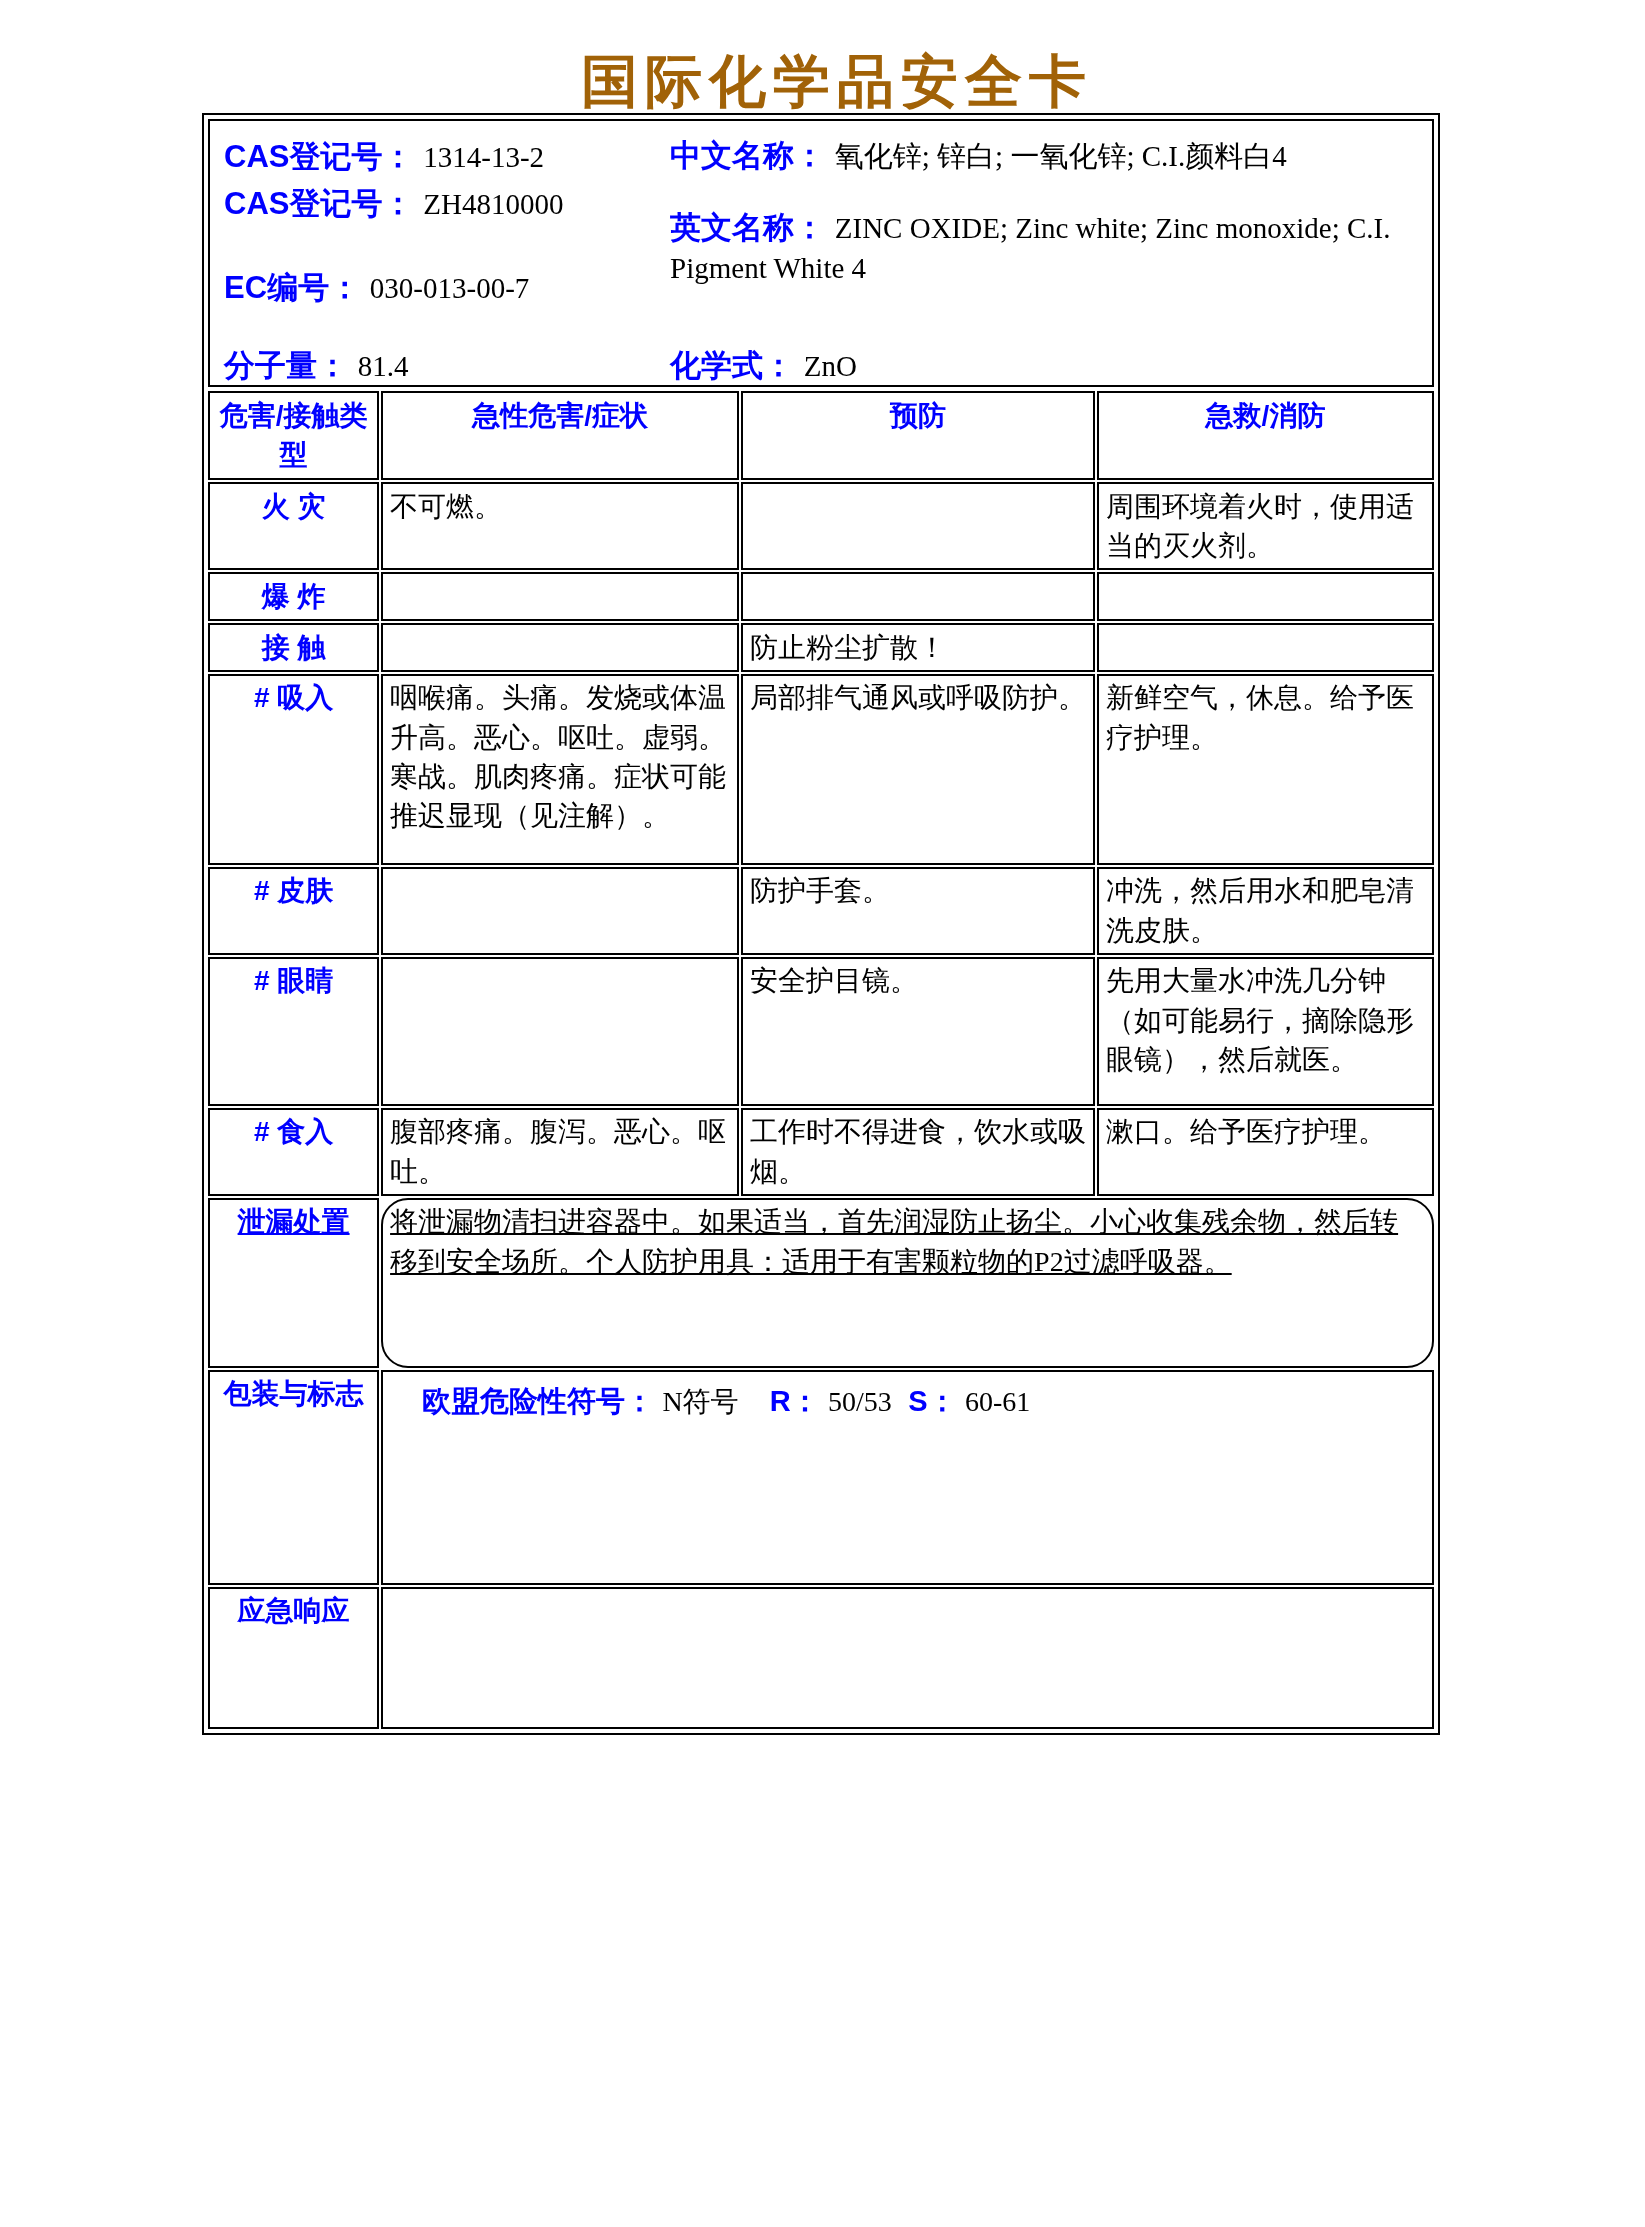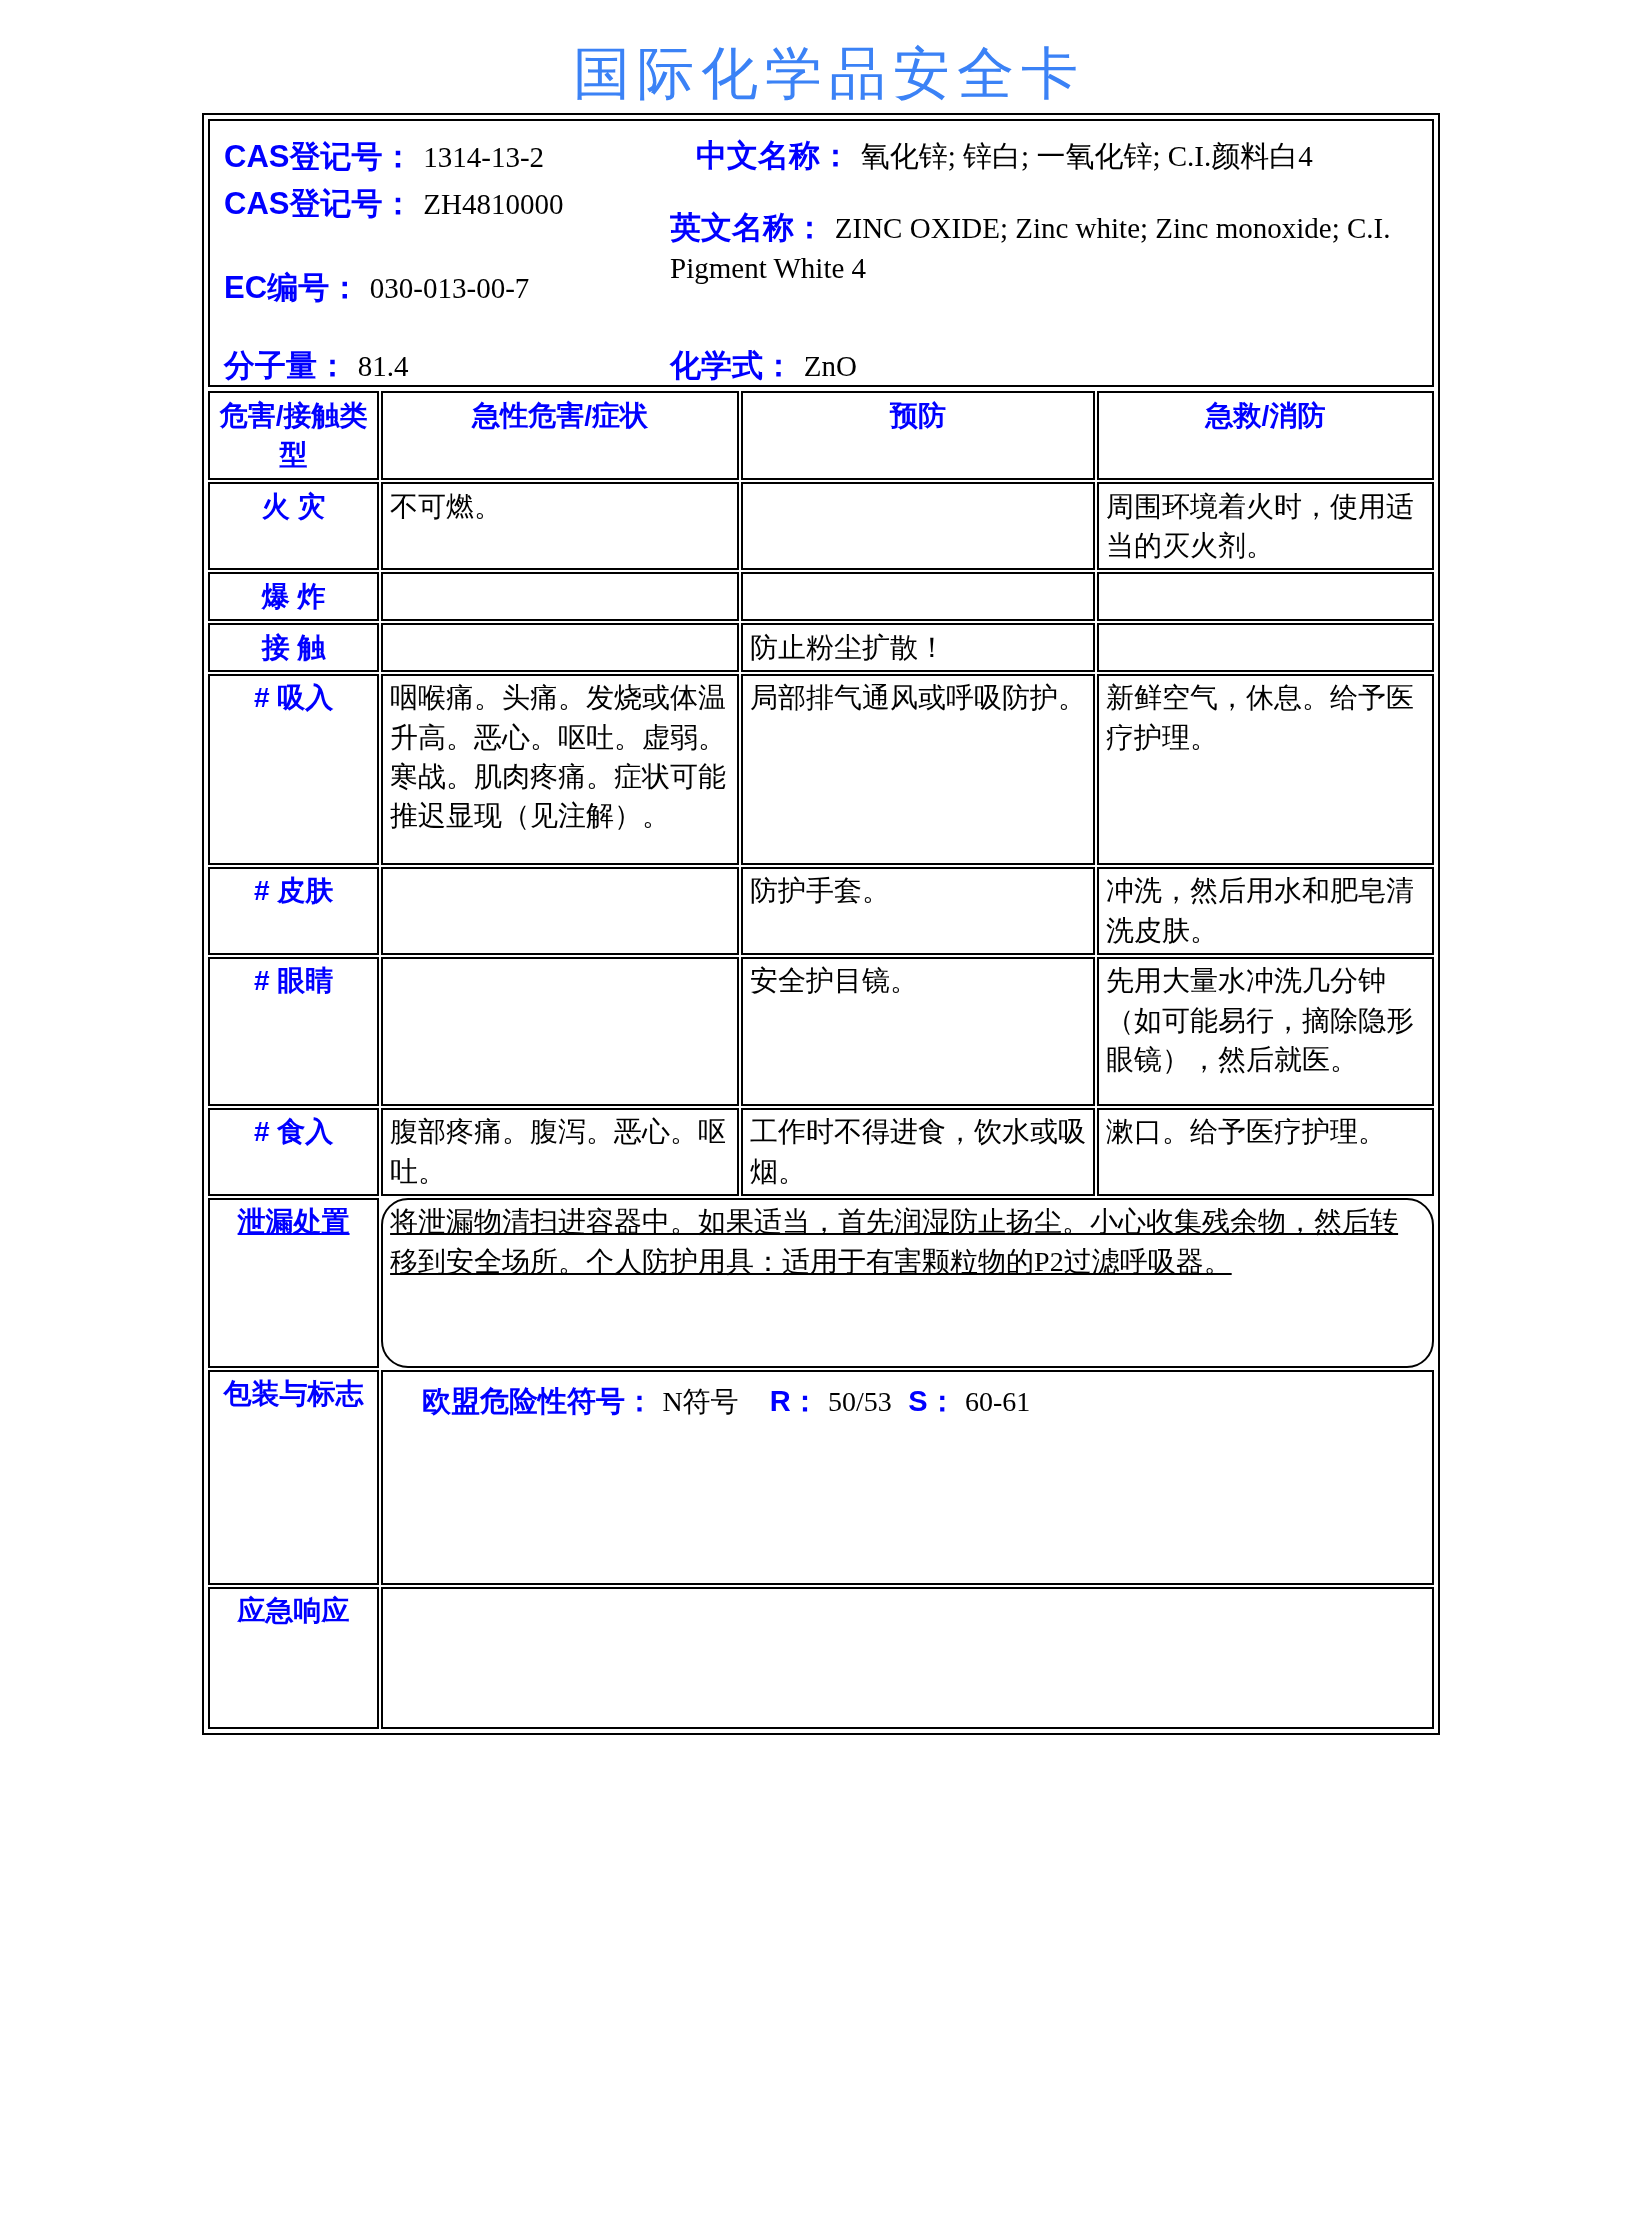--- a/index.html
+++ b/index.html
@@ -3,23 +3,23 @@
 <meta charset="utf-8">
 <style>
   html, body { margin: 0; padding: 0; background: #ffffff; }
   body {
     width: 1646px; height: 2227px; position: relative;
     font-family: "Liberation Serif", "DejaVu Serif", serif;
     color: #000000;
   }
   .page-title {
     position: absolute; top: 28px; left: 202px; width: 1238px;
-    margin: 8px; text-align: center;
-    font-size: 57px; font-weight: normal; letter-spacing: 7px;
-    color: #3b82f6;
+    margin: 16px; text-align: center;
+    font-size: 57px; font-weight: bold; letter-spacing: 7px;
+    color: #a16207;
   }
   .card {
     position: absolute; top: 113px; left: 202px; width: 1238px;
     box-sizing: border-box; border: 2.8px solid #000; padding: 2.1px;
     background: #ffffff;
   }
   table.sec { width: 100%; border-collapse: separate; border-spacing: 2.8px; table-layout: fixed; }
   table.sec td {
     border: 2.8px solid #000; box-sizing: border-box;
     padding: 2.8px 7px; vertical-align: top;
@@ -37,21 +37,21 @@
 
   
   .ids-cell { height: 268px; padding: 0; }
   .ids-wrap { position: relative; width: 100%; height: 100%; }
   .pos { position: absolute; white-space: nowrap; }
   .pos .lab { font-size: 31px; }
   .pos .val { font-size: 29px; margin-left: 9.7px; }
   .pos-cas { left: 7px; top: 11px; }
   .pos-rtecs { left: 7px; top: 58px; }
   .pos-ec { left: 7px; top: 142px; }
-  .pos-cn { left: 479px; top: 9.7px; text-align: center; }
+  .pos-cn { left: 453px; top: 9.7px; text-align: center; }
   .pos-en { left: 453px; top: 83px; width: 763px; white-space: normal; line-height: 1.36; }
   .pos-mw { left: 7px; top: 220px; }
   .pos-formula { left: 453px; top: 220px; }
 
   
   col.c1 { width: 171px; } col.c2 { width: 358px; } col.c3 { width: 354px; } col.c4 { width: auto; }
   td.hd { vertical-align: middle; text-align: center; font-size: 31px; line-height: 1.25; }
   td.rowlab { vertical-align: middle; text-align: center; font-size: 29px; }
   tr.r-head td { height: 89px; }
   tr.r-fire td { height: 74px; }

